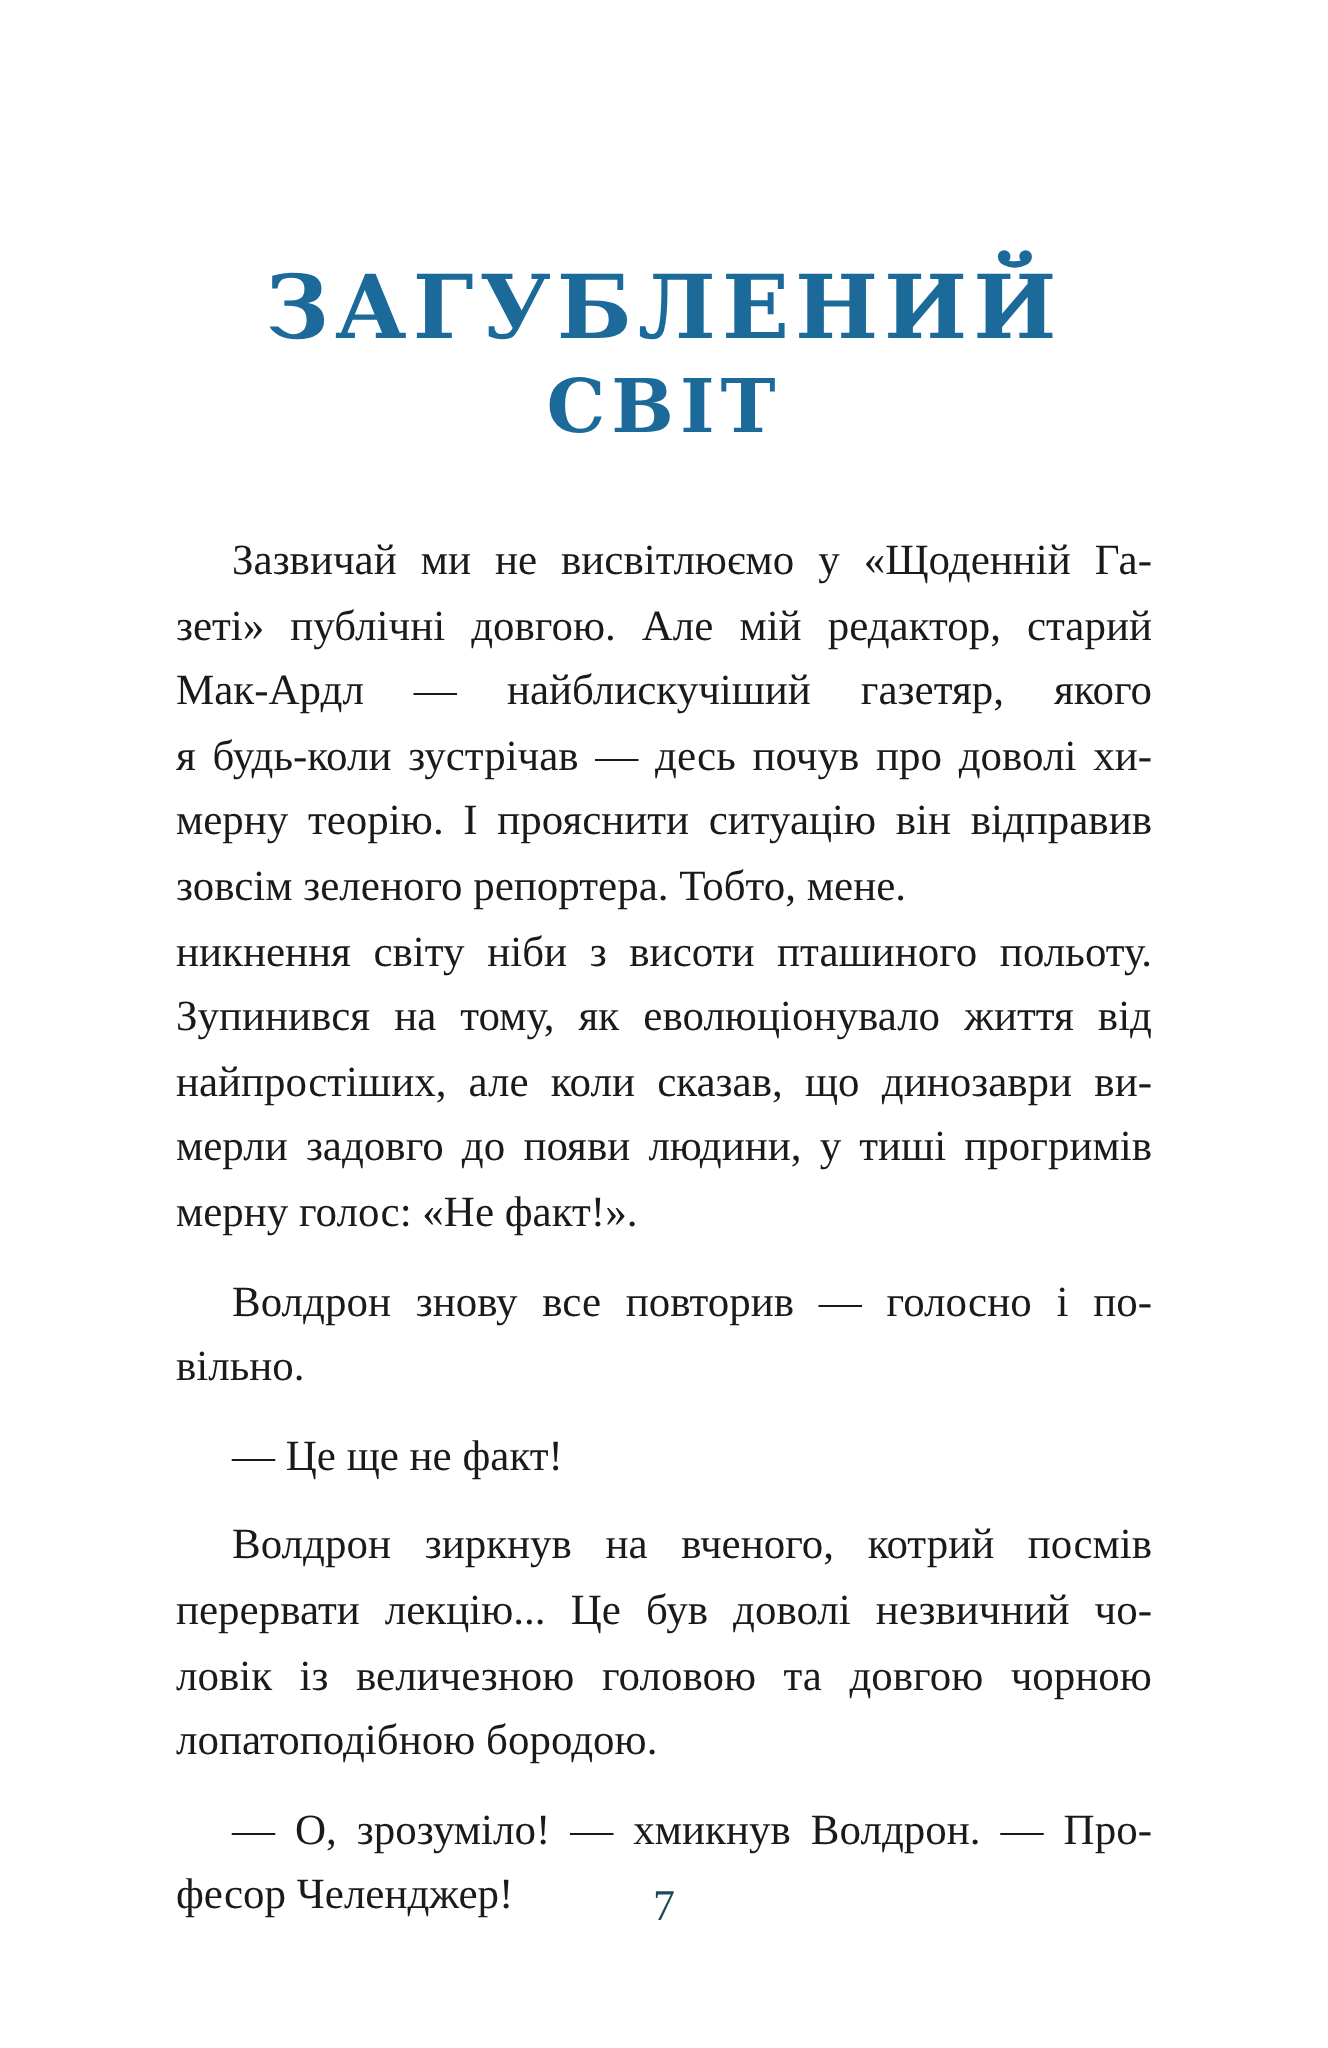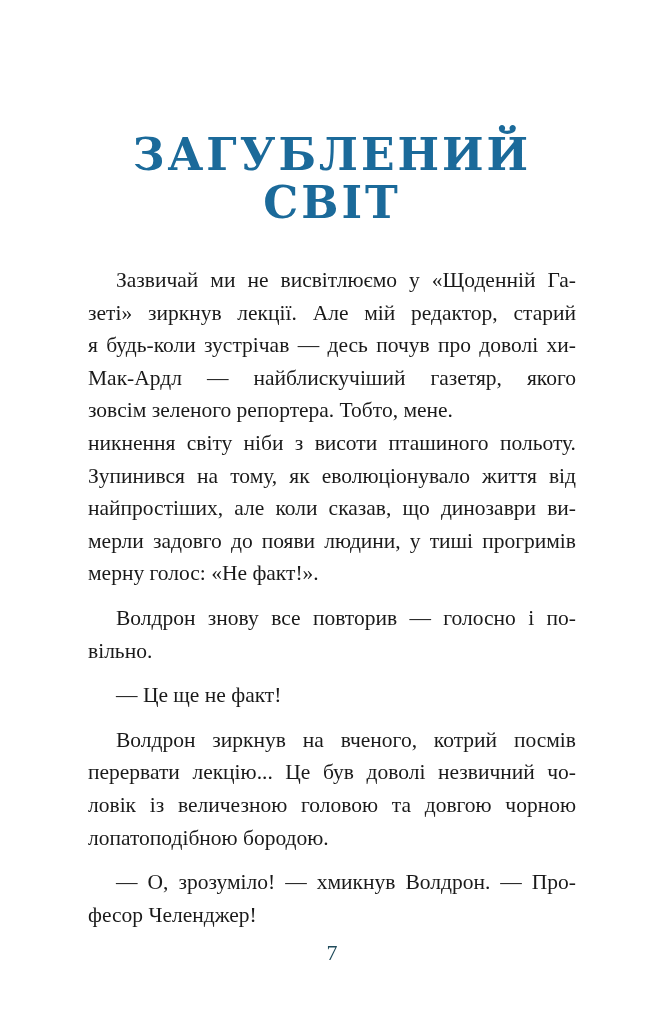--- a/index.html
+++ b/index.html
@@ -4,21 +4,21 @@
 <style>
   html, body { margin:0; padding:0; background:#ffffff; }
   body { width:664px; height:1024px; position:relative; overflow:hidden; }
   .page { position:absolute; left:0; top:0; width:664px; height:1024px; background:#fff; }
   .title {
     position:absolute; left:0; width:664px; text-align:center;
     color:#1b6a9a; font-family:"DejaVu Serif", serif; font-weight:bold;
     letter-spacing:3px; margin:0;
   }
   .title.l1 { top:130px; font-size:44px; line-height:50px; }
-  .title.l2 { top:178px; font-size:44px; line-height:50px; }
+  .title.l2 { top:178px; font-size:37px; line-height:50px; }
   .body-text {
     position:absolute; left:88px; top:252px; width:488px;
     font-family:"Liberation Serif", serif; font-size:21.5px; line-height:32.6px;
     color:#1a1a1a;
   }
   .line { display:block; height:32.6px; white-space:nowrap; text-align:justify; text-align-last:justify; }
   .line.last { text-align-last:left; }
   .line.indent { padding-left:28px;margin-top:12px; }
   .pagenum {
     position:absolute; left:0; width:664px; top:940px; text-align:center;
@@ -27,23 +27,24 @@
 </style>
 </head>
 <body>
 
 <div class="page">
   <h1 class="title l1">ЗАГУБЛЕНИЙ</h1>
   <h1 class="title l2">СВІТ</h1>
 
   <div class="body-text" id="body-text">
       <span class="line indent">Зазвичай ми не висвітлюємо у «Щоденній Га-</span>
-      <span class="line">зеті» зиркнув лекції. Але мій редактор, старий</span>
+      <span class="line">зеті» публічні довгою. Але мій редактор, старий</span>
+      <span class="line">Мак-Ардл — найблискучіший газетяр, якого</span>
       <span class="line">я будь-коли зустрічав — десь почув про доволі хи-</span>
-      <span class="line">Мак-Ардл — найблискучіший газетяр, якого</span>
+      <span class="line">мерну теорію. І прояснити ситуацію він відправив</span>
       <span class="line last">зовсім зеленого репортера. Тобто, мене.</span>
       <span class="line">никнення світу ніби з висоти пташиного польоту.</span>
       <span class="line">Зупинився на тому, як еволюціонувало життя від</span>
       <span class="line">найпростіших, але коли сказав, що динозаври ви-</span>
       <span class="line">мерли задовго до появи людини, у тиші прогримів</span>
       <span class="line last">мерну голос: «Не факт!».</span>
       <span class="line indent">Волдрон знову все повторив — голосно і по-</span>
       <span class="line last">вільно.</span>
       <span class="line indent last">— Це ще не факт!</span>
       <span class="line indent">Волдрон зиркнув на вченого, котрий посмів</span>

